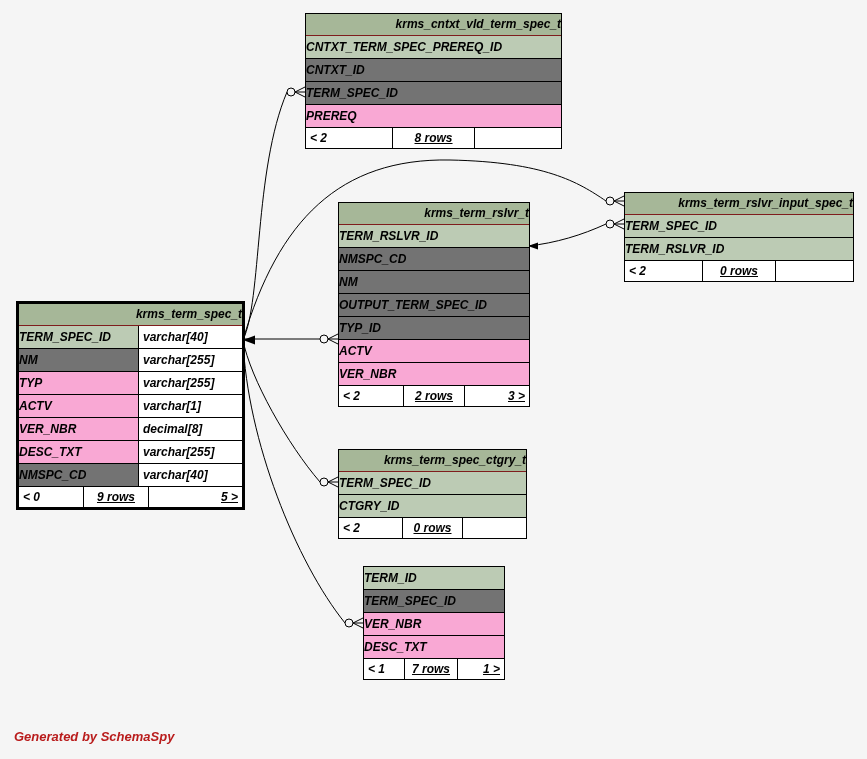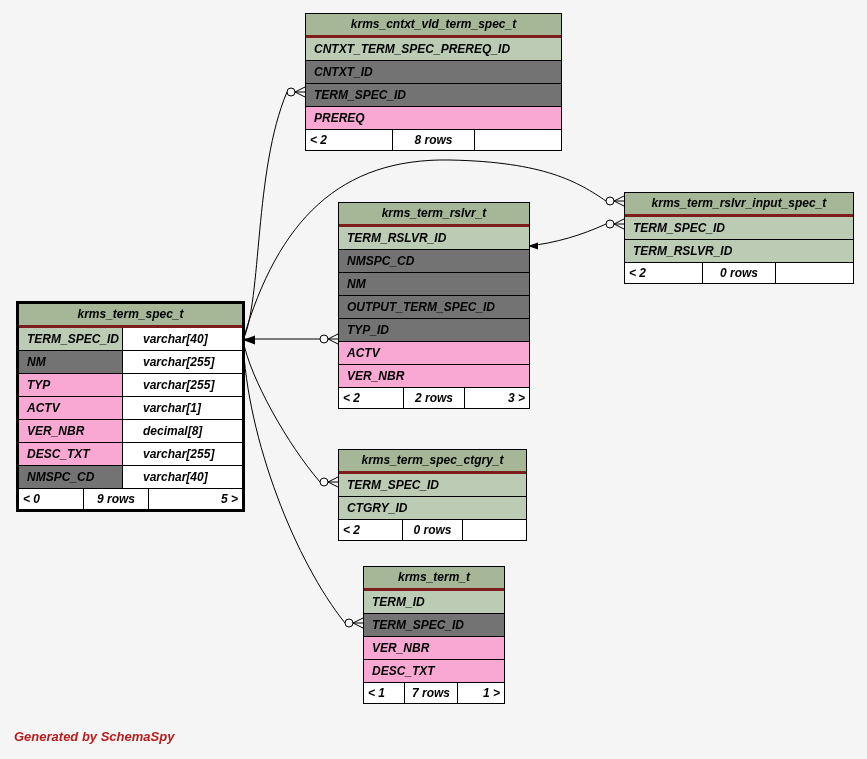--- a/index.html
+++ b/index.html
@@ -7,37 +7,37 @@
   .diagram {
     position:relative; width:867px; height:759px; background:#f5f5f5; overflow:hidden;
   }
   .wires { position:absolute; left:0; top:0; z-index:0; }
   .tbl {
     position:absolute; z-index:1; background:#ffffff;
     border:1px solid #000; font-size:12px; font-weight:bold; font-style:italic; color:#000;
   }
   .tbl.focus { border-width:3px; }
   .tbl-header {
-    height:21px; line-height:21px; text-align:center;
-    background:#a6b798; border-bottom:3px solid #7f1d1d;
+    height:21px; line-height:21px; text-align:right;
+    background:#a6b798; border-bottom:1px solid #7f1d1d;
     white-space:nowrap; overflow:hidden;
   }
   .col-row {
     height:22px; line-height:22px; border-bottom:1px solid #000;
     display:flex; white-space:nowrap; overflow:hidden; background:#f9a8d4;
   }
-  .col-row .col-name { flex:1 1 auto; padding-left:8px; overflow:hidden; }
-  .col-row .col-type { width:99px; flex:0 0 auto; border-left:1px solid #000; padding-left:20px; background:#ffffff; }
+  .col-row .col-name { flex:1 1 auto; padding-left:0; overflow:hidden; }
+  .col-row .col-type { width:99px; flex:0 0 auto; border-left:1px solid #000; padding-left:4px; background:#ffffff; }
   .col-row.pk  { background:#bccbb4; }
   .col-row.pk .col-type { background:#ffffff; }
   .col-row.idx { background:#737373; }
   .col-row.idx .col-type { background:#ffffff; }
   .stats { display:flex; height:20px; line-height:20px; background:#ffffff; }
   .stats .cell { flex:1 1 0; overflow:hidden; white-space:nowrap; }
-  .stats .cell + .cell { border-left:1px solid #000; }
+  .stats .cell + .cell { border-left:1px solid #000;text-decoration:underline; }
   .stats .in  { text-align:left;  padding-left:4px; }
   .stats .num { text-align:center; }
   .stats .out { text-align:right; padding-right:4px; }
   .stats.ft-main .in  { flex:0 0 60px; }
   .stats.ft-main .num { flex:0 0 64px; }
   .stats.ft-main .out { flex:1 1 auto; }
   .stats.ft-term .in  { flex:0 0 36px; }
   .stats.ft-term .num { flex:1 1 auto; }
   .stats.ft-term .out { flex:0 0 42px; }
   .credit {
@@ -200,21 +200,20 @@
         <span class="col-name">CTGRY_ID</span>
       </div>
     <div class="stats">
       <span class="cell in">&lt; 2</span>
       <span class="cell num">0 rows</span>
       <span class="cell out"></span>
     </div>
   </div>
 
   <div class="tbl" style="left:363px; top:566px; width:140px;">
-    <div class="tbl-header">krms_term_t</div>
     <div class="col-row pk">
         <span class="col-name">TERM_ID</span>
       </div>
     <div class="col-row idx">
         <span class="col-name">TERM_SPEC_ID</span>
       </div>
     <div class="col-row">
         <span class="col-name">VER_NBR</span>
       </div>
     <div class="col-row">

